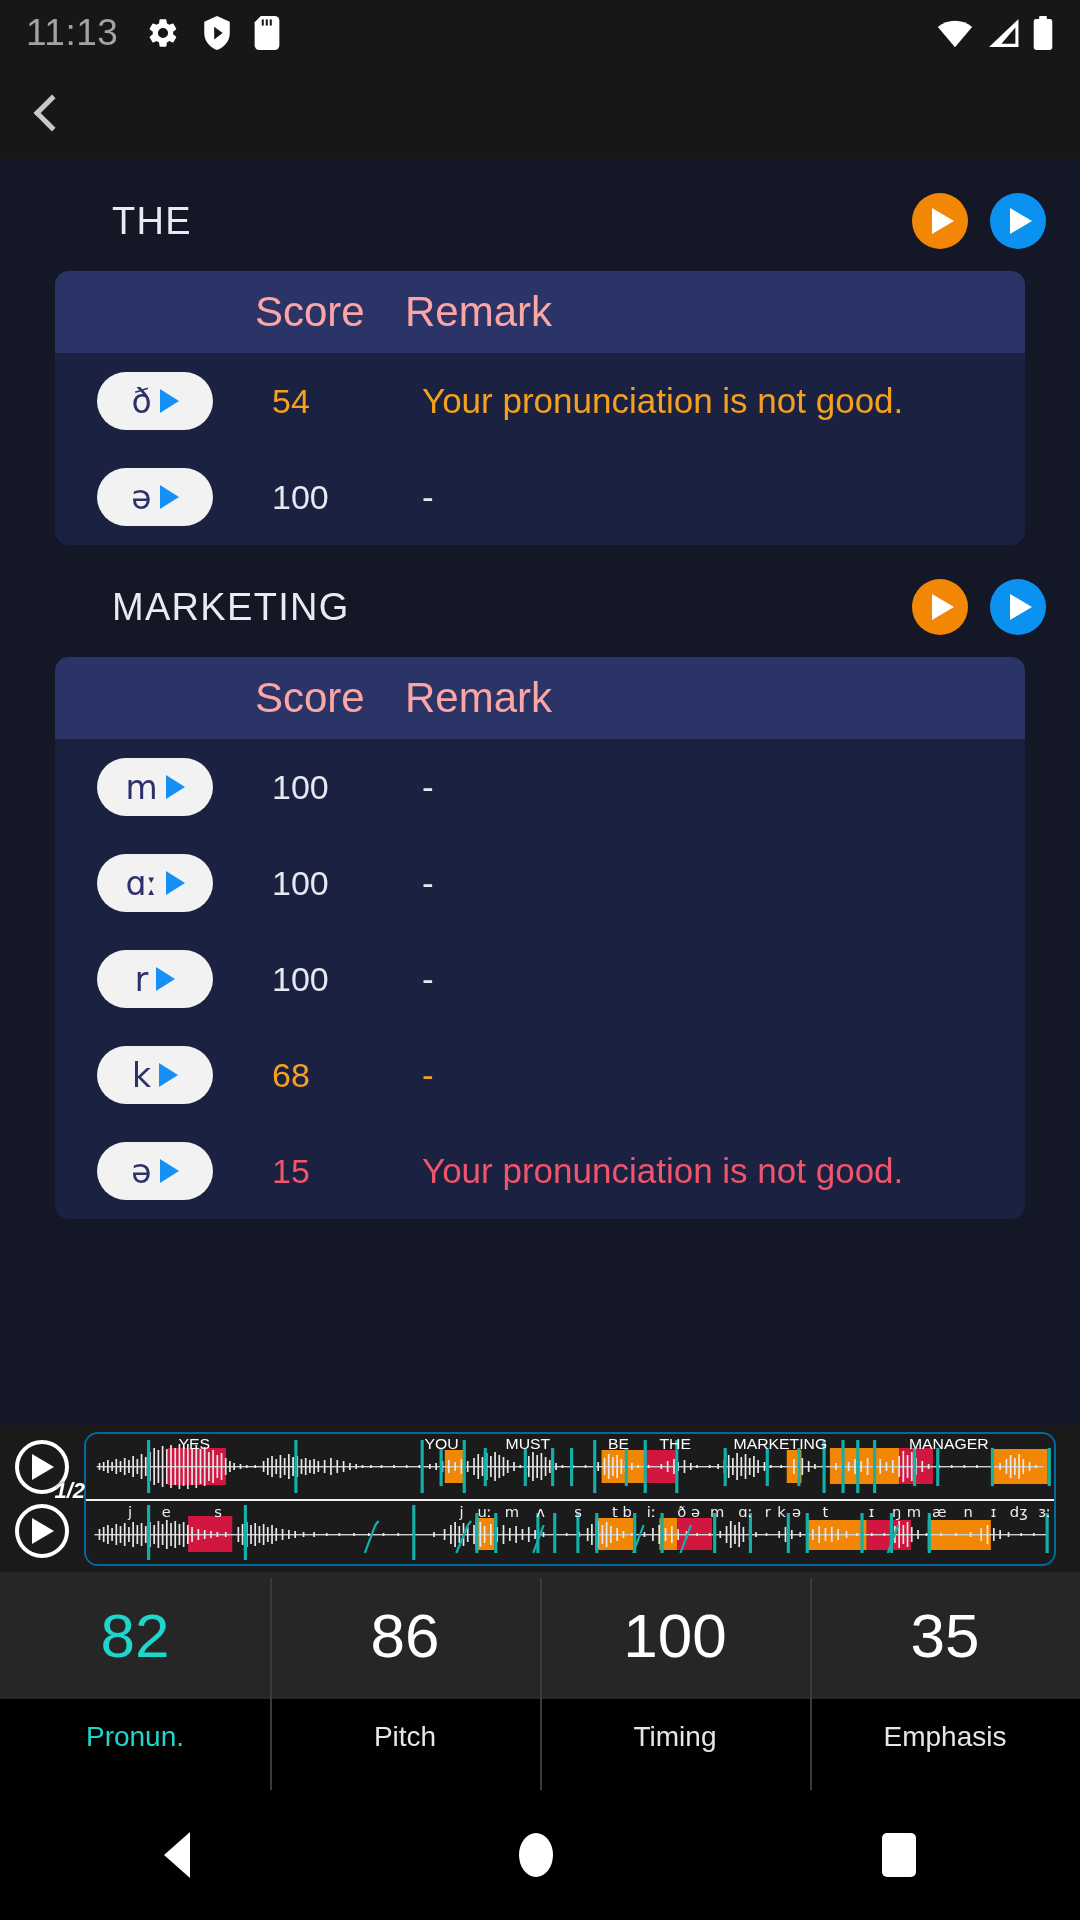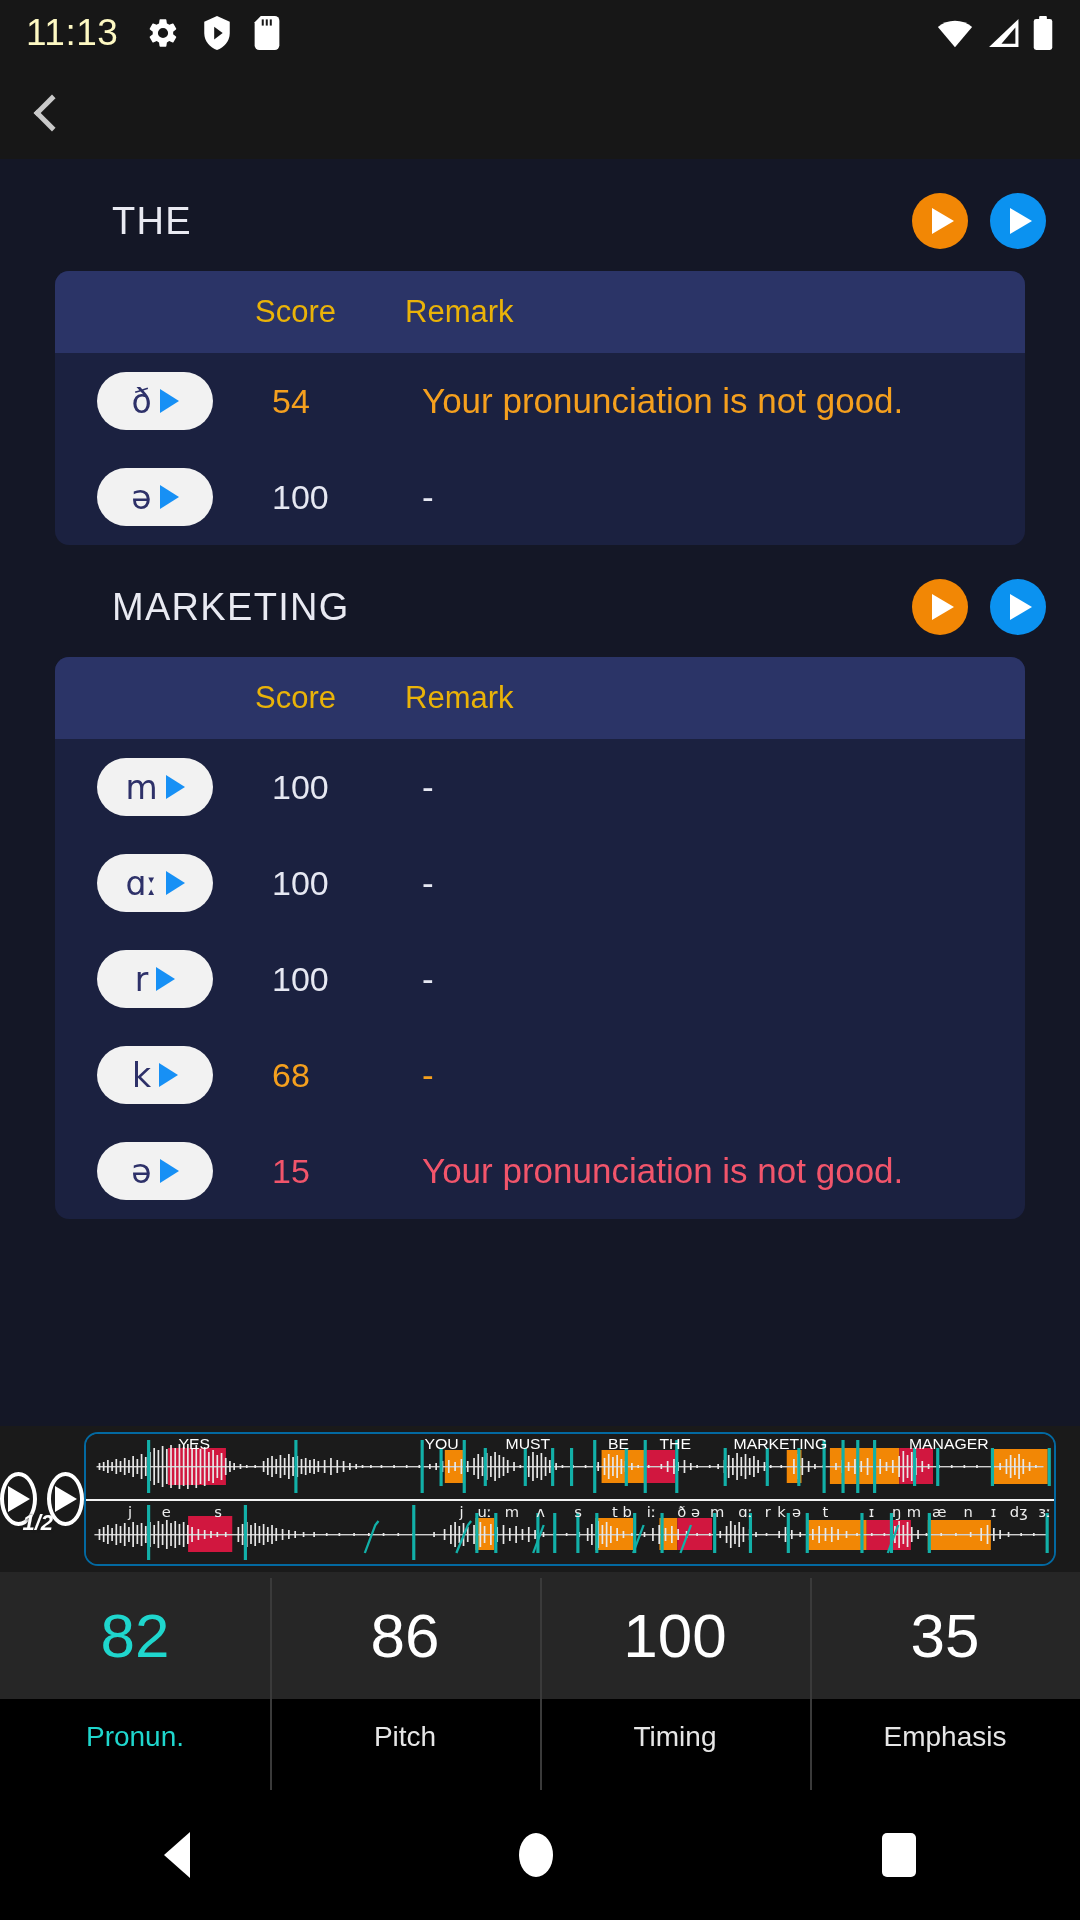--- a/index.html
+++ b/index.html
@@ -6,21 +6,21 @@
   html, body {
     width: 1080px; height: 1920px;
     background: #000;
     font-family: "Liberation Sans", sans-serif;
     overflow: hidden;
   }
   .phone { position: relative; width: 1080px; height: 1920px; background: #0d0f16; }
 
   
   .statusbar {
-    height: 66px; background: #171717; color: #fef9c3;
+    height: 66px; background: #171717; color: #a3a3a3;
     display: flex; align-items: center; padding: 8px 26px;
   }
   .status-time { font-size: 37px; letter-spacing: .5px; font-weight: 400; }
   .status-icons-left { display: flex; align-items: center; gap: 22px; margin-left: 28px; }
   .status-icons-right { margin-left: auto; display: flex; align-items: center; gap: 12px; }
   .si { display: block; }
 
   
   .appbar {
     height: 93px; background: #171717;
@@ -65,21 +65,21 @@
     border-bottom: 13px solid transparent;
     margin-left: 6px;
   }
 
   .table-card {
     margin: 0 55px; border-radius: 14px; overflow: hidden; background: #1b2140;
   }
   .table-head {
     background: #2b3467; display: flex; align-items: center; height: 82px;
   }
-  .th { font-size: 31px; color: #eab308; }
+  .th { font-size: 42px; color: #fca5a5; }
   .col-ipa { width: 200px; flex: none; }
   .col-score { width: 150px; flex: none; }
   .col-remark { flex: 1 1 auto; }
   .td-score { font-size: 34px; color: #e6e8f2; margin-left: 17px; }
   .td-remark { font-size: 35px; line-height: 1.38; color: #e6e8f2; padding-right: 30px; }
 
   .trow {
     display: flex; align-items: center; min-height: 96px; padding: 12px 0;
   }
   .ipa-pill {
@@ -97,21 +97,21 @@
   .sc-orange { color: #f5a01e !important; }
   .sc-red { color: #f2556b !important; }
   .rm-orange { color: #f5a01e !important; }
   .rm-red { color: #f2556b !important; }
 
   
   .player {
     position: absolute; left: 0; right: 0; bottom: 348px; height: 146px;
     background: #1a1a1a; display: flex; align-items: center;
   }
-  .player-left { width: 84px; display: flex; flex-direction: row; align-items: center; gap: 10px; }
+  .player-left { width: 84px; display: flex; flex-direction: column; align-items: center; gap: 10px; }
   .circ-btn { position: relative; width: 54px; height: 54px; }
   .circ-btn .ring {
     position: absolute; inset: 0; border: 4px solid #fff; border-radius: 50%;
   }
   .circ-btn .tri2 {
     position: absolute; top: 50%; left: 52%; transform: translate(-50%, -50%);
     width: 0; height: 0; border-left: 22px solid #fff;
     border-top: 13px solid transparent; border-bottom: 13px solid transparent;
   }
   .half-lbl {

